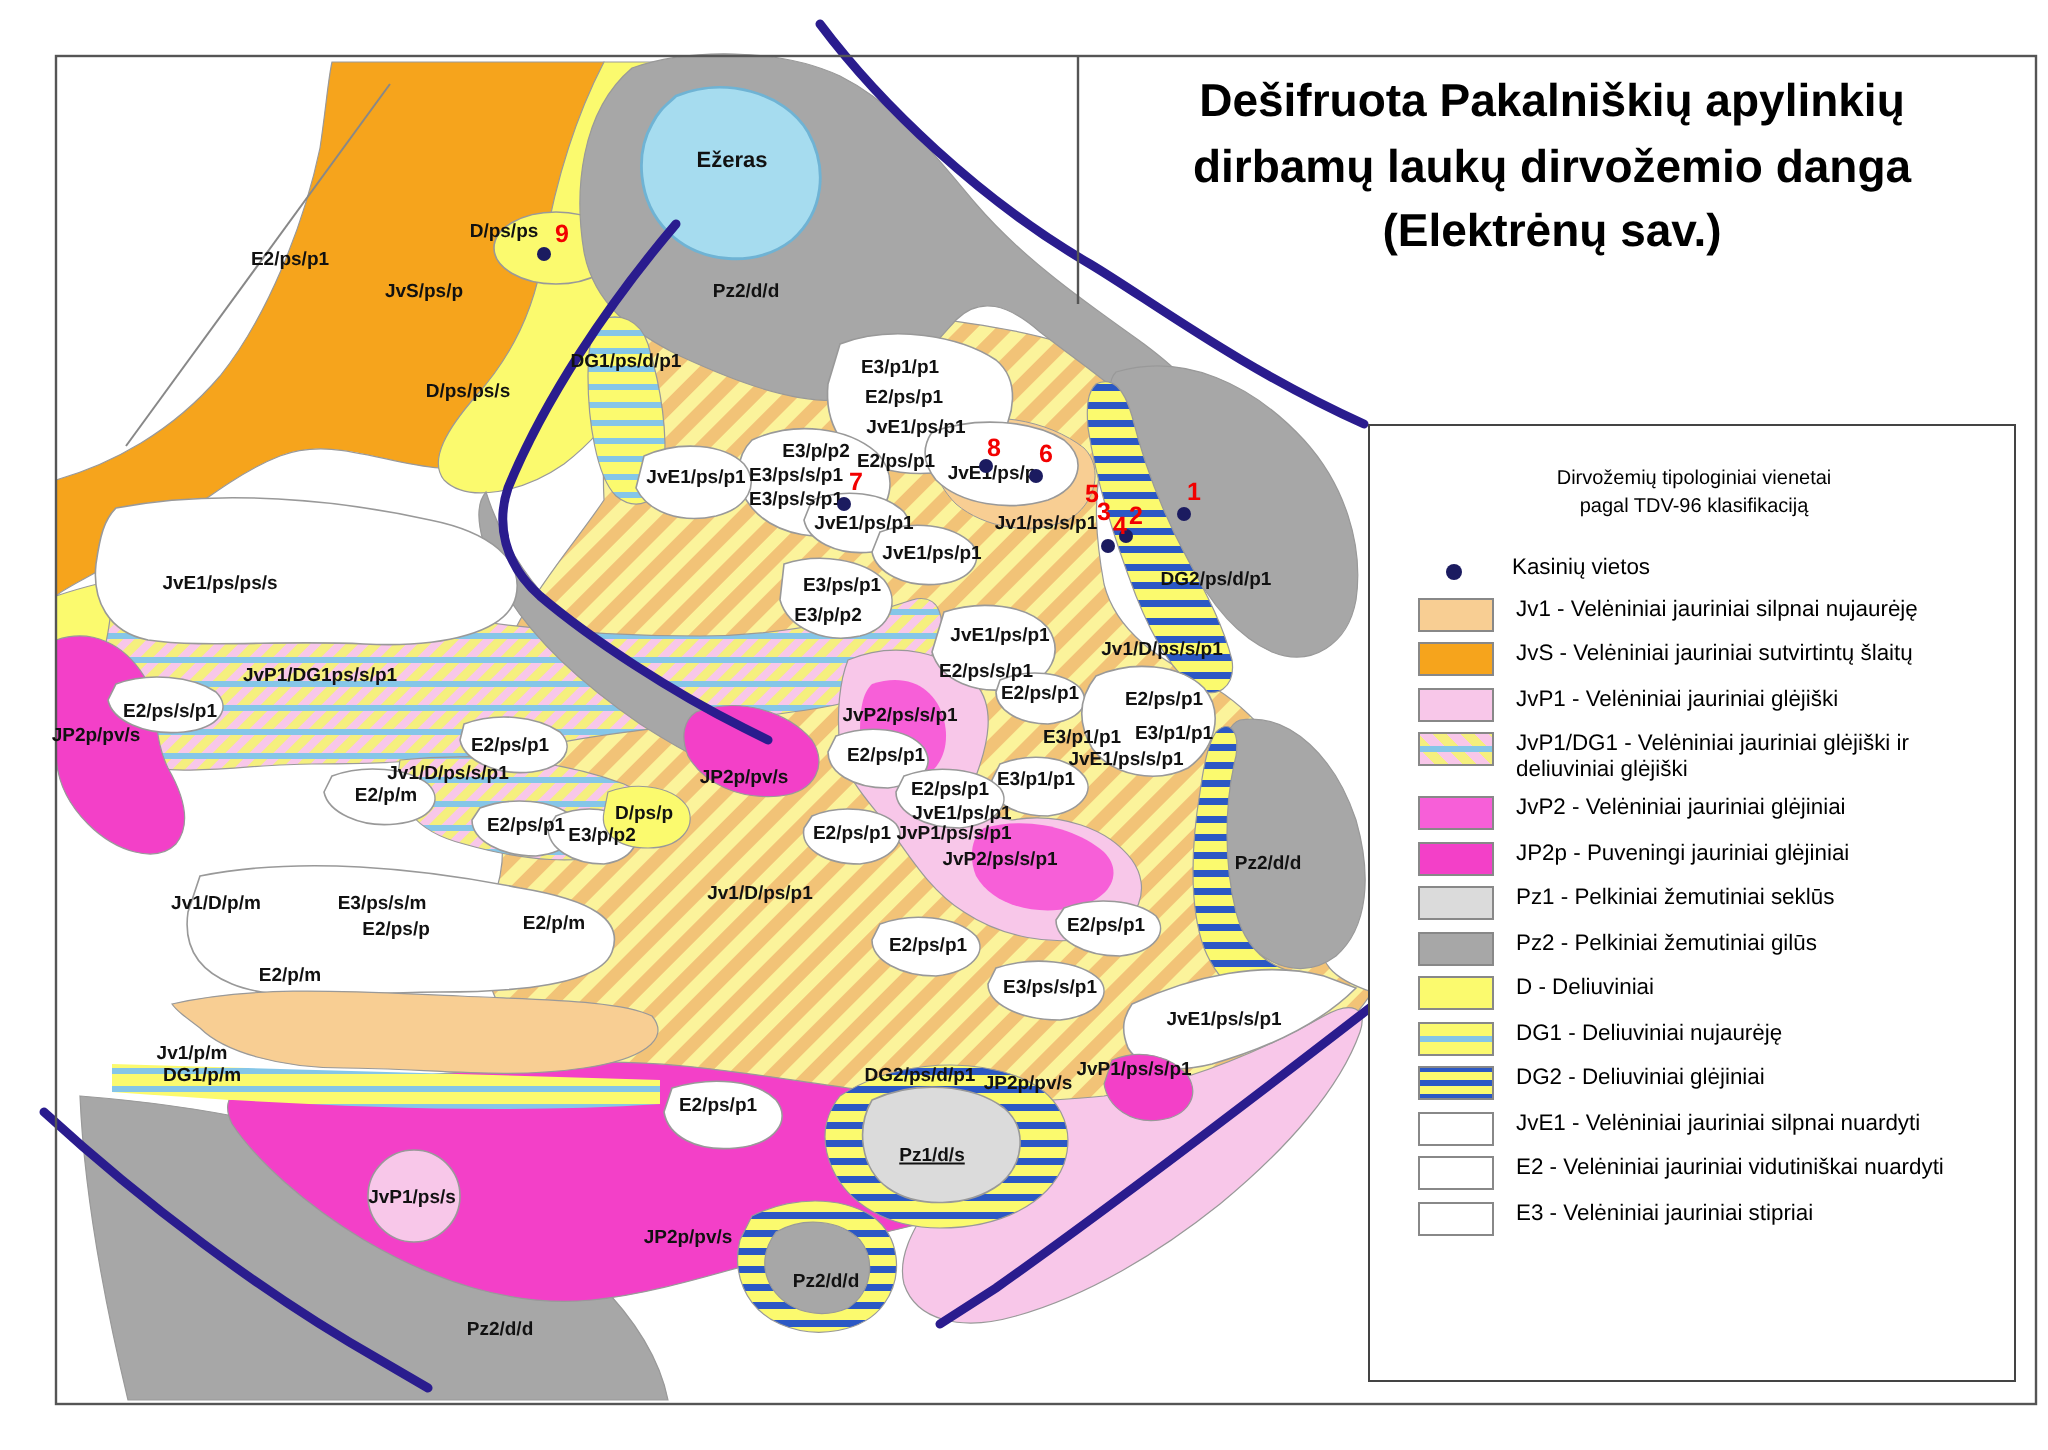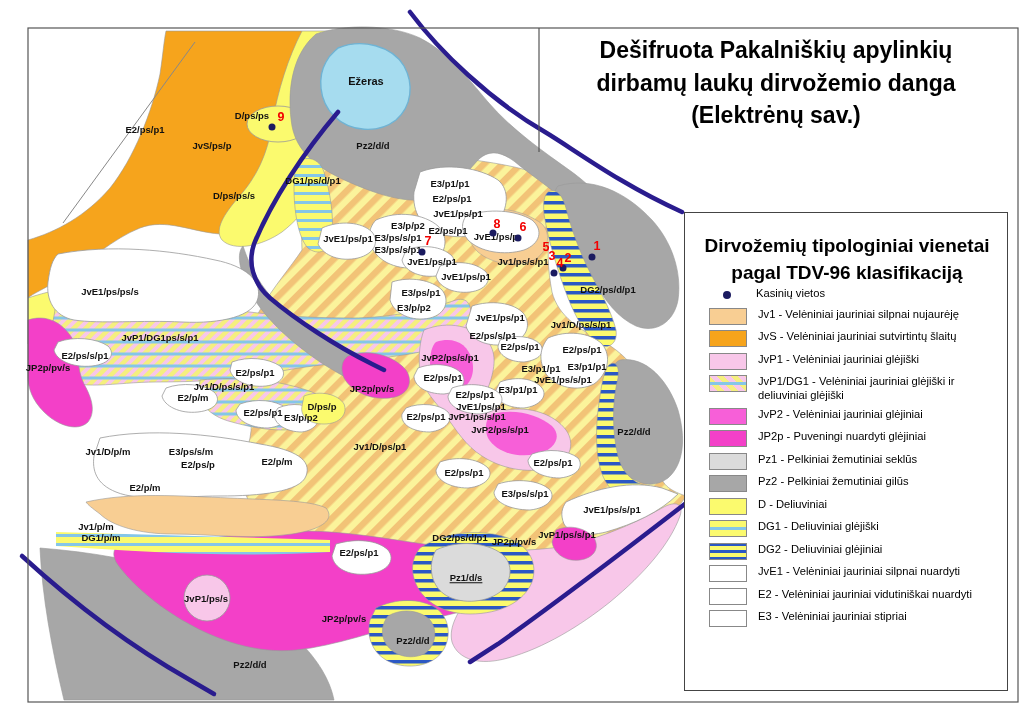--- a/index.html
+++ b/index.html
@@ -10,22 +10,22 @@
              color:#111;white-space:nowrap;line-height:1;}
   .map-label.big{font-size:11px;}
   .pt-num{position:absolute;transform:translate(-50%,-50%);font-size:12.5px;font-weight:bold;
           color:var(--c-sample_red);line-height:1;}
   .pt-dot{position:absolute;width:7px;height:7px;border-radius:50%;
           background:var(--c-point_dot);transform:translate(-50%,-50%);}
   #title-block{position:absolute;left:545px;top:34px;width:462px;text-align:center;
                font-size:23px;font-weight:bold;color:#000;line-height:1.42;}
   #legend{position:absolute;left:684px;top:212px;width:324px;height:479px;background:#fff;
           border:1.5px solid #444;box-sizing:border-box;padding:8px 10px 6px 12px;}
-  #legend-title{margin-top:12px;text-align:center;font-size:19px;font-weight:bold;line-height:1.4;}
-  #legend-items{margin-top:0;display:flex;flex-direction:column;gap:4.5px;}
+  #legend-title{margin-top:12px;text-align:center;font-size:10px;font-weight:normal;line-height:1.4;}
+  #legend-items{margin-top:16px;display:flex;flex-direction:column;gap:4.5px;}
   .lg-row{display:flex;align-items:flex-start;gap:11px;}
   .lg-sw{width:36px;height:15px;border:1px solid #888;flex:0 0 auto;margin-left:12px;margin-top:1px;
          display:flex;align-items:center;justify-content:center;}
   .lg-label{font-size:11.2px;line-height:1.2;color:#000;padding-top:1px;}
   .lg-dot{width:8px;height:8px;border-radius:50%;background:var(--c-point_dot);}
   .sw-point{border:none;background:none;}
   .sw-jv1{background:var(--c-jv1_peach);}
   .sw-jv1d{background:repeating-linear-gradient(45deg,var(--c-hatch_yellow) 0 5px,var(--c-hatch_peach) 5px 10px);}
   .sw-jvs{background:var(--c-jvs_orange);}
   .sw-jvp1{background:var(--c-jvp1_pink);}
@@ -286,37 +286,37 @@
         <div class="lg-row">
           <div class="lg-sw sw-jvp1dg1"></div>
           <div class="lg-label">JvP1/DG1 - Velėniniai jauriniai glėjiški ir deliuviniai glėjiški</div>
         </div>
         <div class="lg-row">
           <div class="lg-sw sw-jvp2"></div>
           <div class="lg-label">JvP2 - Velėniniai jauriniai glėjiniai</div>
         </div>
         <div class="lg-row">
           <div class="lg-sw sw-jp2p"></div>
-          <div class="lg-label">JP2p - Puveningi nuardyti glėjiniai</div>
+          <div class="lg-label">JP2p - Puveningi jauriniai glėjiniai</div>
         </div>
         <div class="lg-row">
           <div class="lg-sw sw-pz1"></div>
           <div class="lg-label">Pz1 - Pelkiniai žemutiniai seklūs</div>
         </div>
         <div class="lg-row">
           <div class="lg-sw sw-pz2"></div>
           <div class="lg-label">Pz2 - Pelkiniai žemutiniai gilūs</div>
         </div>
         <div class="lg-row">
           <div class="lg-sw sw-d"></div>
           <div class="lg-label">D - Deliuviniai</div>
         </div>
         <div class="lg-row">
           <div class="lg-sw sw-dg1"></div>
-          <div class="lg-label">DG1 - Deliuviniai glėjiški</div>
+          <div class="lg-label">DG1 - Deliuviniai nujaurėję</div>
         </div>
         <div class="lg-row">
           <div class="lg-sw sw-dg2"></div>
           <div class="lg-label">DG2 - Deliuviniai glėjiniai</div>
         </div>
         <div class="lg-row">
           <div class="lg-sw sw-jve1"></div>
           <div class="lg-label">JvE1 - Velėniniai jauriniai silpnai nuardyti</div>
         </div>
         <div class="lg-row">

